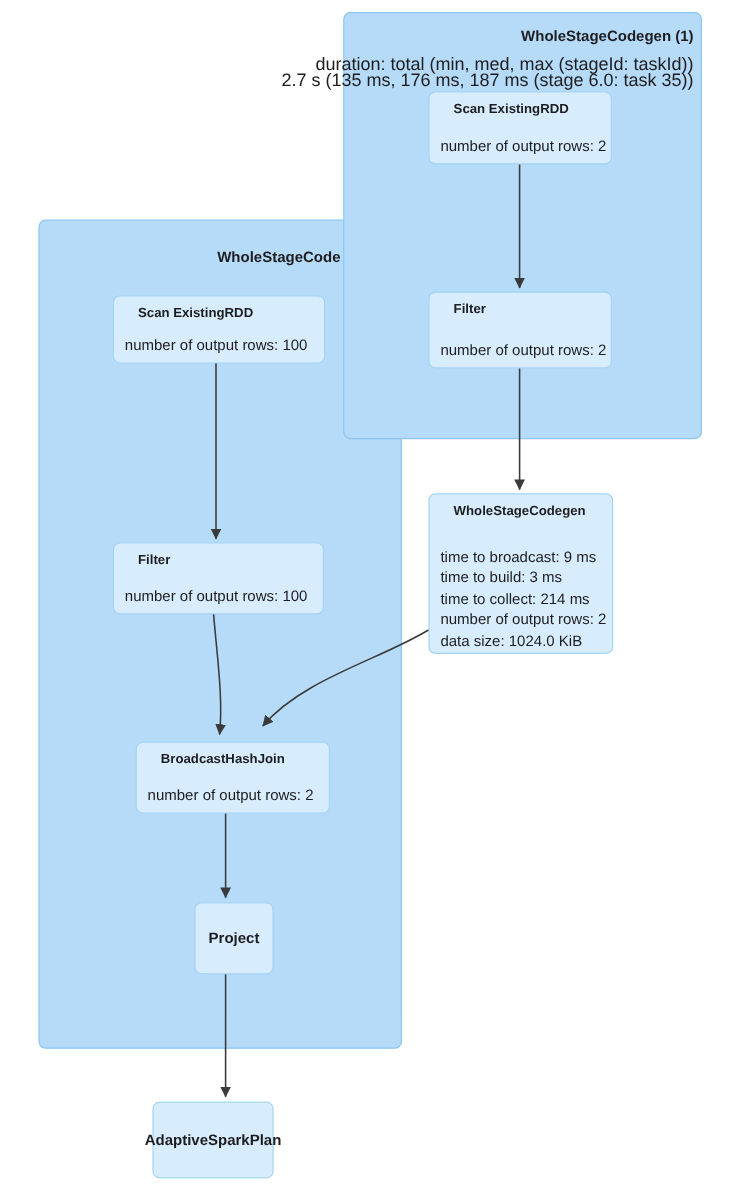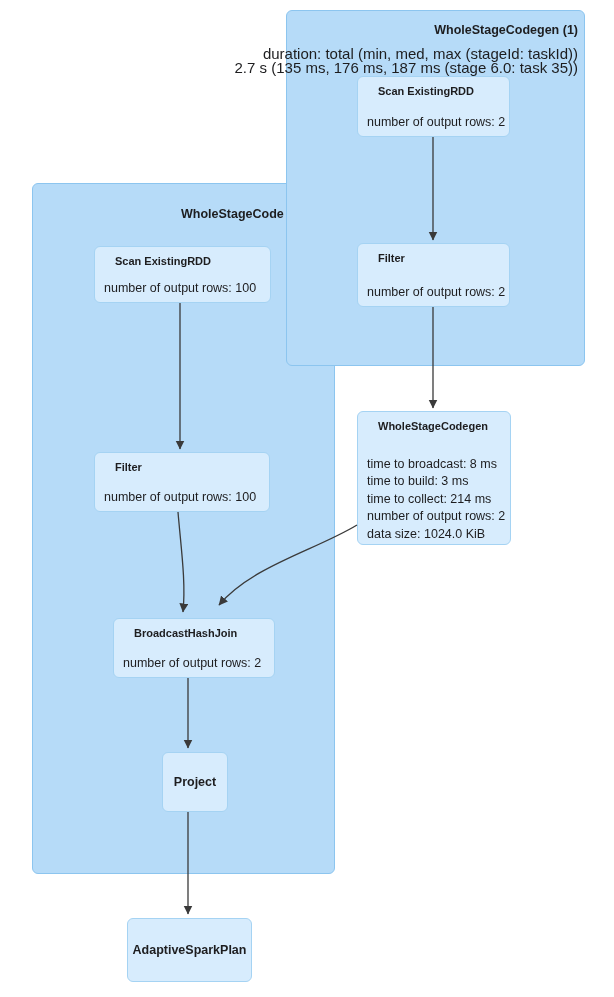--- a/index.html
+++ b/index.html
@@ -48,21 +48,21 @@
   </div>
 
   <div class="node" style="left:357px;top:243px;width:153px;height:64px;">
     <div class="node-title">Filter</div>
     <div class="node-metric-bottom">number of output rows: 2</div>
   </div>
 
   <div class="node" style="left:357px;top:411px;width:154px;height:134px;">
     <div class="node-title">WholeStageCodegen</div>
     <div class="node-metrics-list">
-      <div>time to broadcast: 8 ms</div>
+      <div>time to broadcast: 9 ms</div>
       <div>time to build: 3 ms</div>
       <div>time to collect: 214 ms</div>
       <div>number of output rows: 2</div>
       <div>data size: 1024.0 KiB</div>
     </div>
   </div>
 
   <div class="node" style="left:94px;top:246px;width:177px;height:57px;">
     <div class="node-title">Scan ExistingRDD</div>
     <div class="node-metric-bottom">number of output rows: 100</div>
@@ -75,21 +75,21 @@
 
   <div class="node" style="left:113px;top:618px;width:162px;height:60px;">
     <div class="node-title">BroadcastHashJoin</div>
     <div class="node-metric-bottom">number of output rows: 2</div>
   </div>
 
   <div class="node node-center" style="left:162px;top:752px;width:66px;height:60px;">
     <span>Project</span>
   </div>
 
-  <div class="node node-center" style="left:127px;top:918px;width:125px;height:64px;">
+  <div class="node node-center" style="left:127px;top:918px;width:101px;height:64px;">
     <span>AdaptiveSparkPlan</span>
   </div>
 
   <svg class="edges" xmlns="http://www.w3.org/2000/svg">
     <defs>
       <marker id="arrowhead" markerUnits="userSpaceOnUse" markerWidth="10" markerHeight="10" refX="8.5" refY="4.5" orient="auto">
         <path d="M0,0 L9,4.5 L0,9 Z"></path>
       </marker>
     </defs>
     <path class="edge-line" d="M433 137 L433 240" marker-end="url(#arrowhead)"></path>

